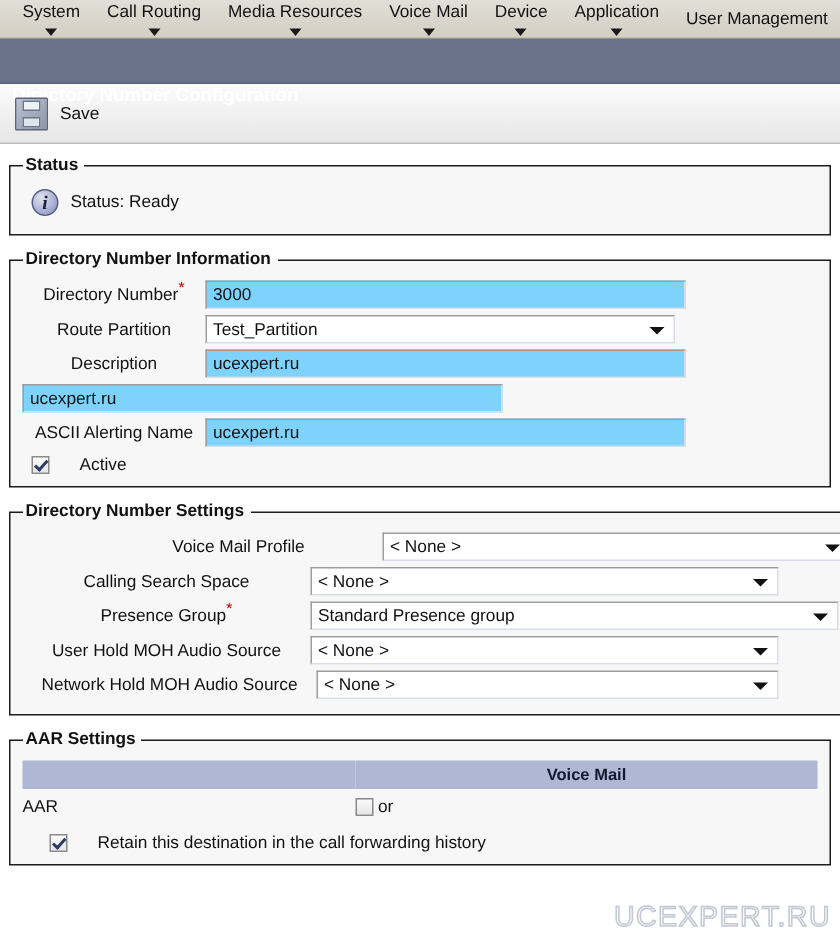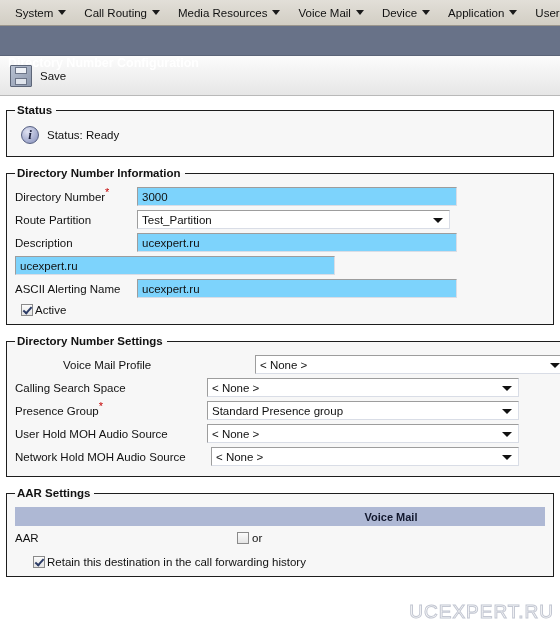--- a/index.html
+++ b/index.html
@@ -29,20 +29,21 @@
     overflow: hidden;
   }
   .menu-item {
     display: flex;
     align-items: center;
     gap: 5px;
     padding: 3px 9px 3px 9px;
     font-size: 11.5px;
     color: #111;
     cursor: default;
+    flex-direction: column;
   }
   .caret {
     width: 0; height: 0;
     border-left: 4px solid transparent;
     border-right: 4px solid transparent;
     border-top: 5px solid #1a1a1a;
     display: inline-block;
   }
 
   
@@ -153,20 +154,21 @@
   
   .frow {
     display: flex;
     align-items: center;
     height: 23px;
   }
   .flabel {
     font-size: 11.5px;
     color: #111;
     white-space: nowrap;
+    text-align: center;
   }
   .req { color: #c40000; font-size: 11px; vertical-align: super; line-height: 0; }
 
   input.txt {
     font-family: "Liberation Sans", sans-serif;
     font-size: 11.5px;
     color: #111;
     height: 19px;
     border: 1px solid #9d9d9d;
     border-right-color: #d9dde6;
@@ -218,21 +220,21 @@
     position: absolute;
     left: 3px; top: 0px;
     width: 3px; height: 7px;
     border: solid #2c3c66;
     border-width: 0 2px 2px 0;
     transform: rotate(42deg);
   }
   .cbx-row {
     display: flex;
     align-items: center;
-    gap: 2px;
+    gap: 20px;
     padding-top: 4px;
   }
   .cbx-label { font-size: 11.5px; color: #111; }
 
   
   table.aar {
     border-collapse: collapse;
     width: 100%;
     margin-top: 2px;
   }
@@ -378,21 +380,21 @@
       <div class="frow">
         <span class="flabel" style="width:192px;">Calling Search Space</span>
         <div class="sel" style="width:312px;">
           <span>&lt; None &gt;</span>
           <span class="arrow"></span>
         </div>
       </div>
 
       <div class="frow">
         <span class="flabel" style="width:192px;"><span>Presence Group</span><span class="req">*</span></span>
-        <div class="sel" style="width:312px;">
+        <div class="sel" style="width:352px;">
           <span>Standard Presence group</span>
           <span class="arrow"></span>
         </div>
       </div>
 
       <div class="frow">
         <span class="flabel" style="width:192px;">User Hold MOH Audio Source</span>
         <div class="sel" style="width:312px;">
           <span>&lt; None &gt;</span>
           <span class="arrow"></span>

